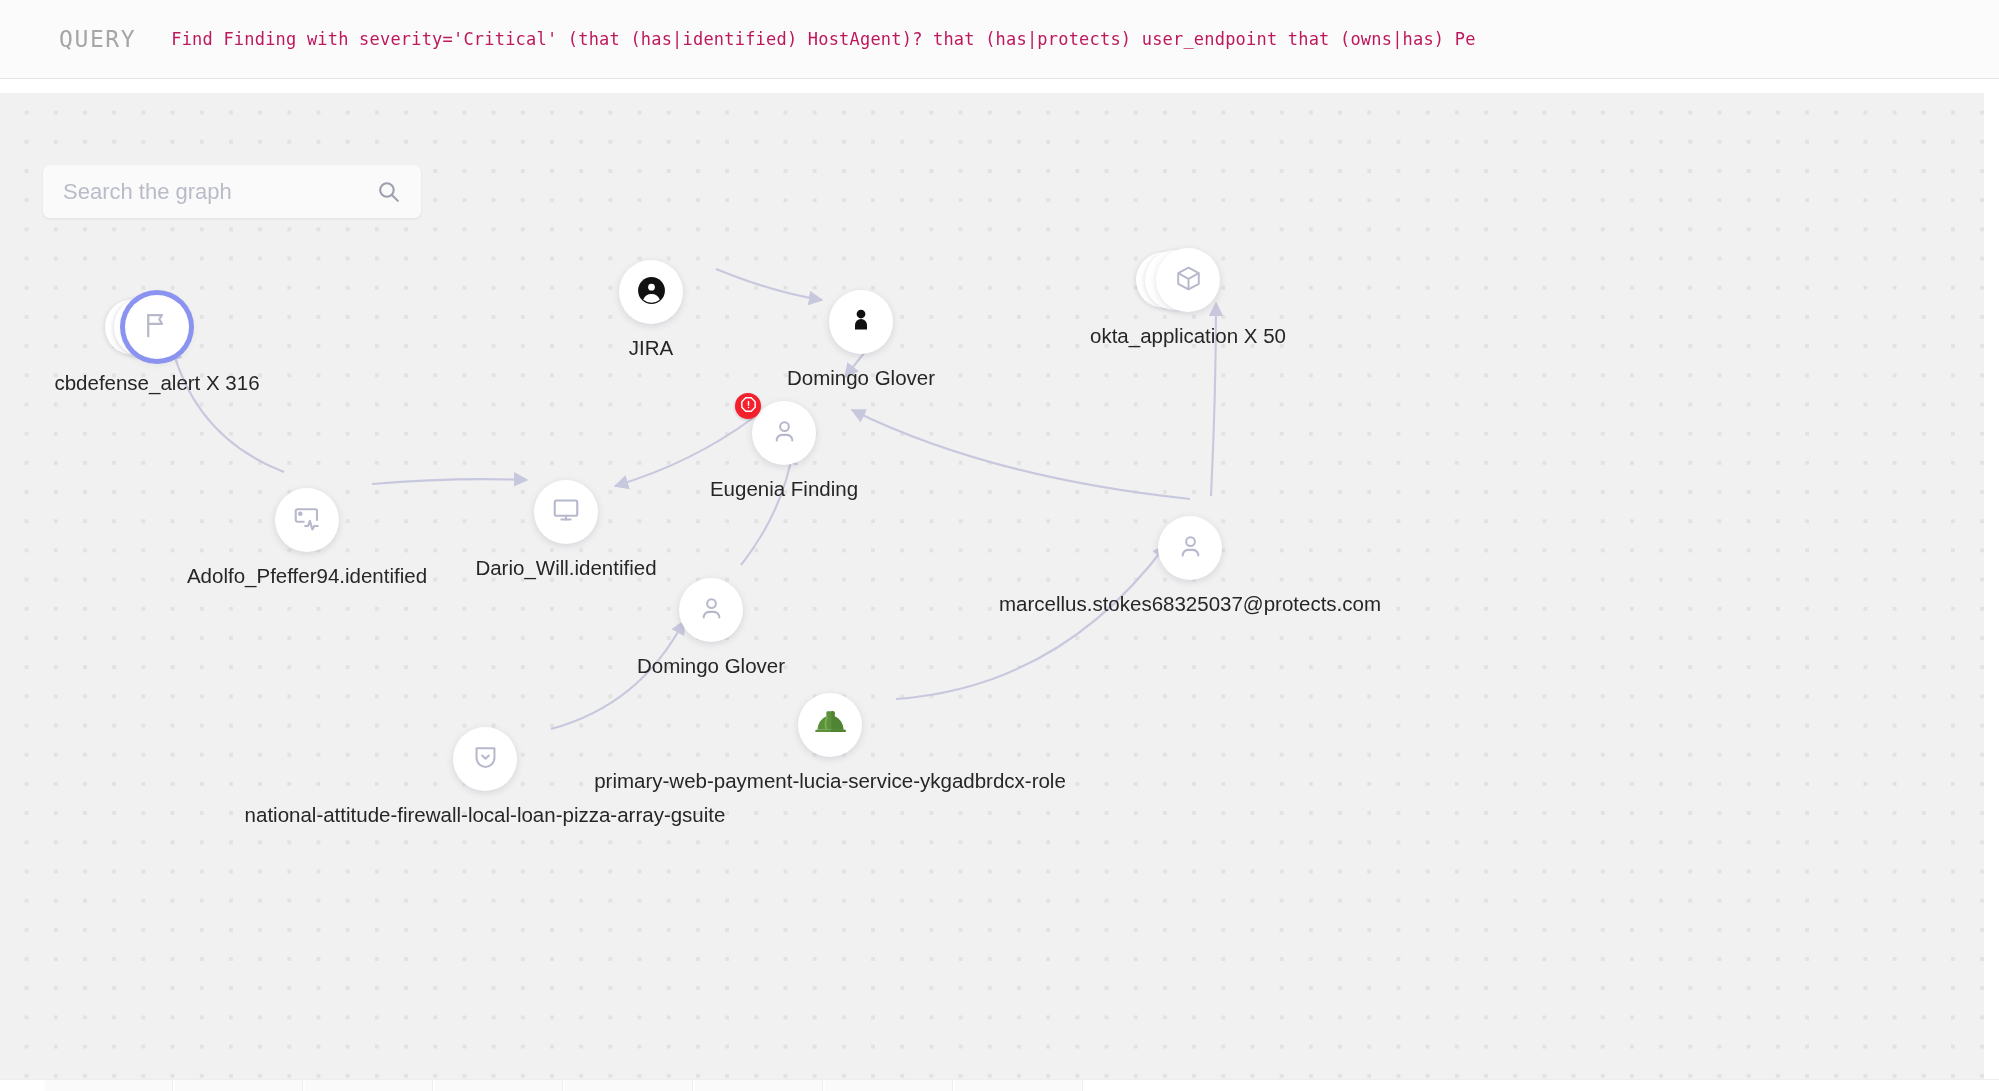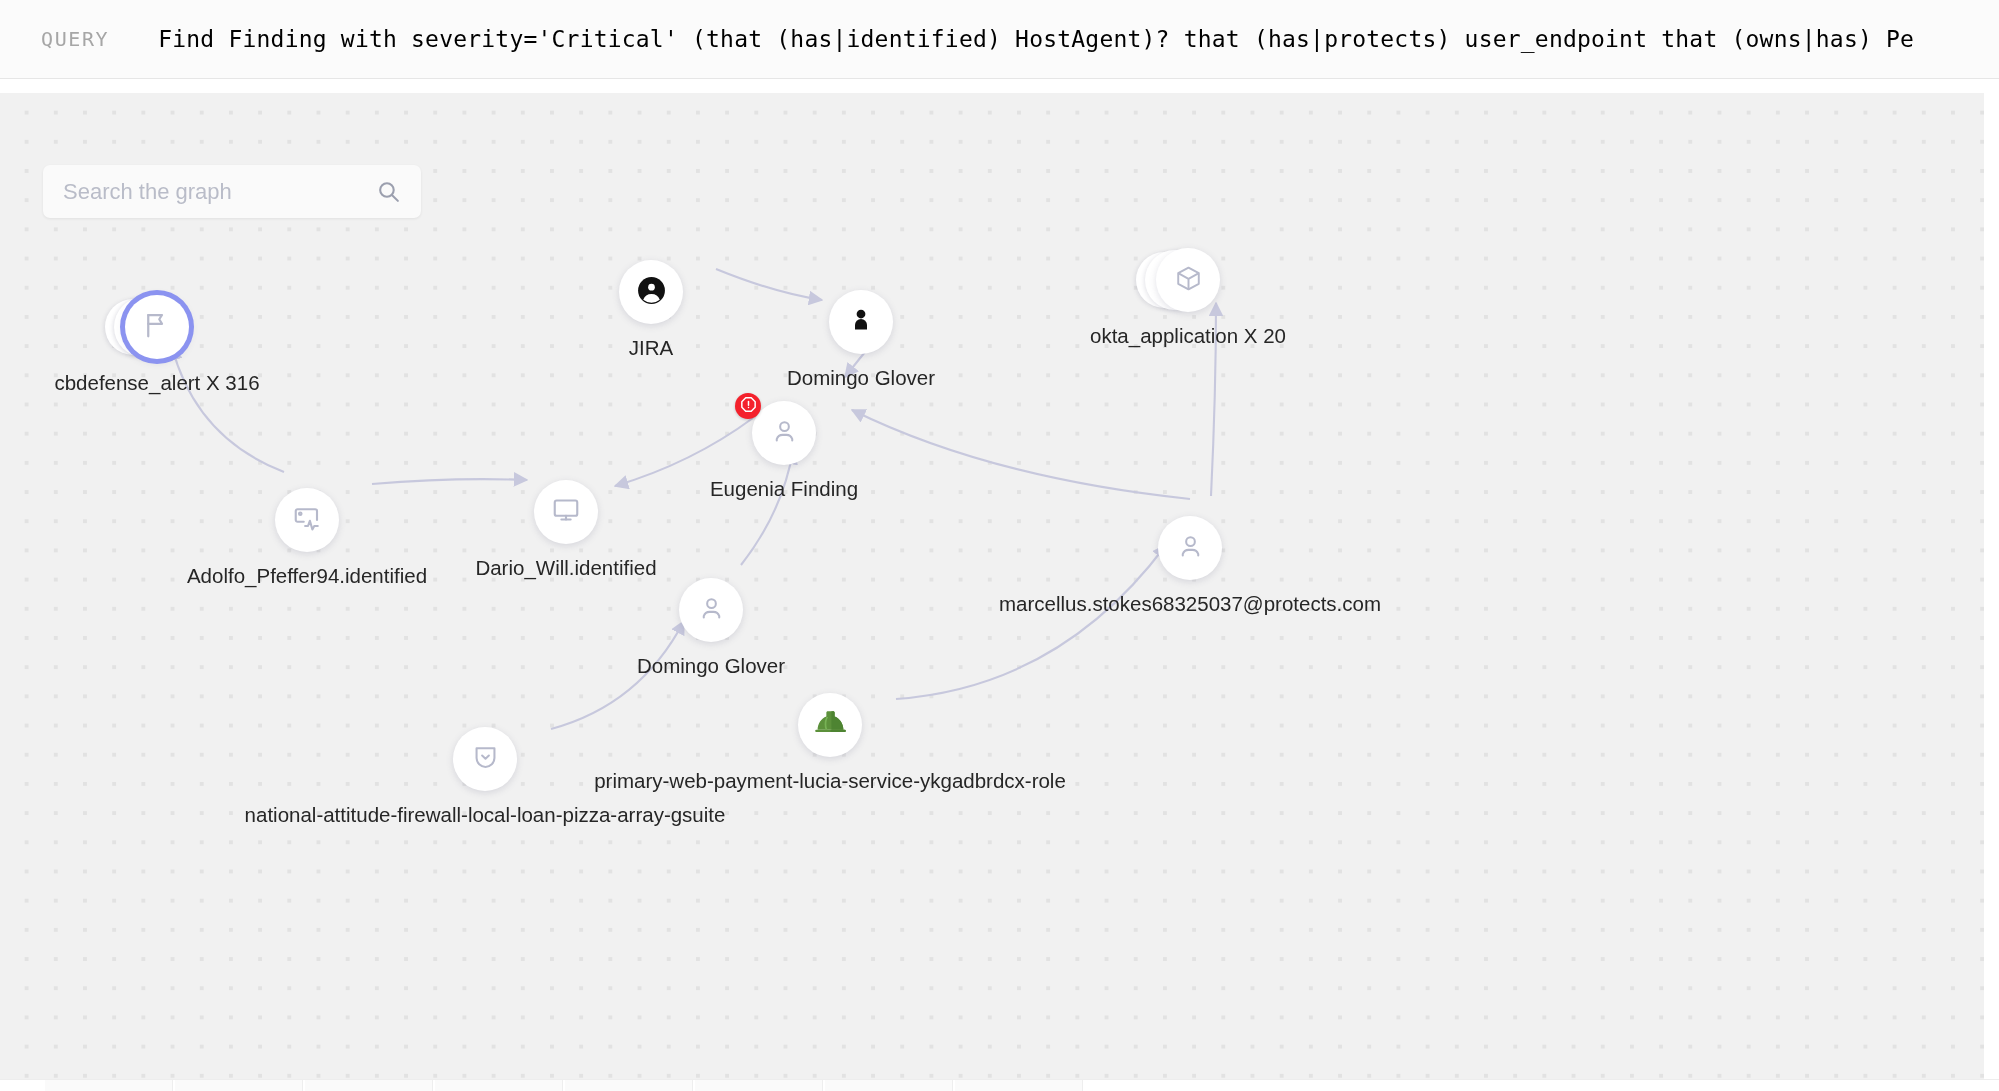--- a/index.html
+++ b/index.html
@@ -15,27 +15,27 @@
   #query-bar {
     position: absolute; left: 0; top: 0;
     width: 1999px; height: 79px;
     background: #fbfbfb;
     border-bottom: 1px solid #e6e6e6;
     display: flex; align-items: center;
     white-space: nowrap; overflow: hidden;
   }
   #query-label {
     font-family: "DejaVu Sans Mono", monospace;
-    font-size: 20px; letter-spacing: 1.6px;
-    color: #a6a6a6; margin-left: 41px; flex: 0 0 auto;
+    font-size: 23px; letter-spacing: 1.6px;
+    color: #a6a6a6; margin-left: 59px; flex: 0 0 auto;
   }
   #query-text {
     font-family: "DejaVu Sans Mono", monospace;
-    font-size: 23px; color: #000000;
-    margin-left: 49px; flex: 0 0 auto; letter-spacing: 0.2px;
+    font-size: 17px; color: #be185d;
+    margin-left: 35px; flex: 0 0 auto; letter-spacing: 0.2px;
   }
 
   
   #canvas {
     position: absolute; left: 0; top: 93px;
     width: 1984px; height: 1012px;
     background-color: #f1f1f1;
     background-image: radial-gradient(circle, #e2e2e2 2.1px, transparent 2.2px);
     background-size: 29.2px 29.2px;
     background-position: 12px 5px;
@@ -206,21 +206,21 @@
       <div class="stack-b"></div>
       <div class="stack-a"></div>
       <div class="node-circle">
         <span>
           <svg width="29" height="29" viewBox="0 0 24 24" fill="none" stroke="#b6b9cb" stroke-width="1.6" stroke-linejoin="round">
             <path d="M12 3 20.5 7.6v8.8L12 21 3.5 16.4V7.6z"></path>
             <path d="M3.5 7.6 12 12.3l8.5-4.7M12 12.3V21"></path>
           </svg>
         </span>
       </div>
-      <div class="node-label">okta_application X 20</div>
+      <div class="node-label">okta_application X 50</div>
     </div>
 
     <div class="node" style="left:752px; top:308px;">
       <div class="node-circle">
         <span>
           <svg width="29" height="29" viewBox="0 0 24 24" fill="none" stroke="#b6b9cb" stroke-width="1.7" stroke-linecap="round">
             <circle cx="12" cy="8" r="3.6"></circle>
             <path d="M5.6 19.4v-1.2a5.2 5.2 0 0 1 5.2-3.4h2.4a5.2 5.2 0 0 1 5.2 3.4v1.2"></path>
           </svg>
         </span>

